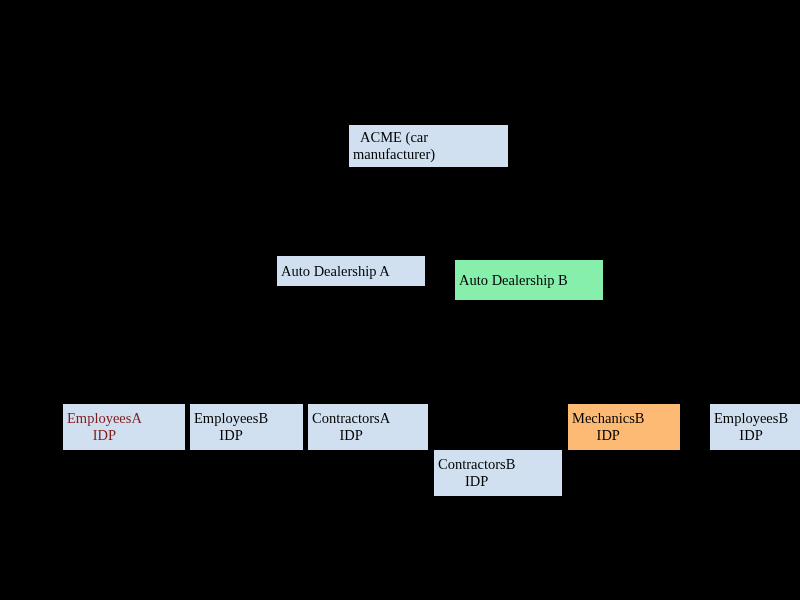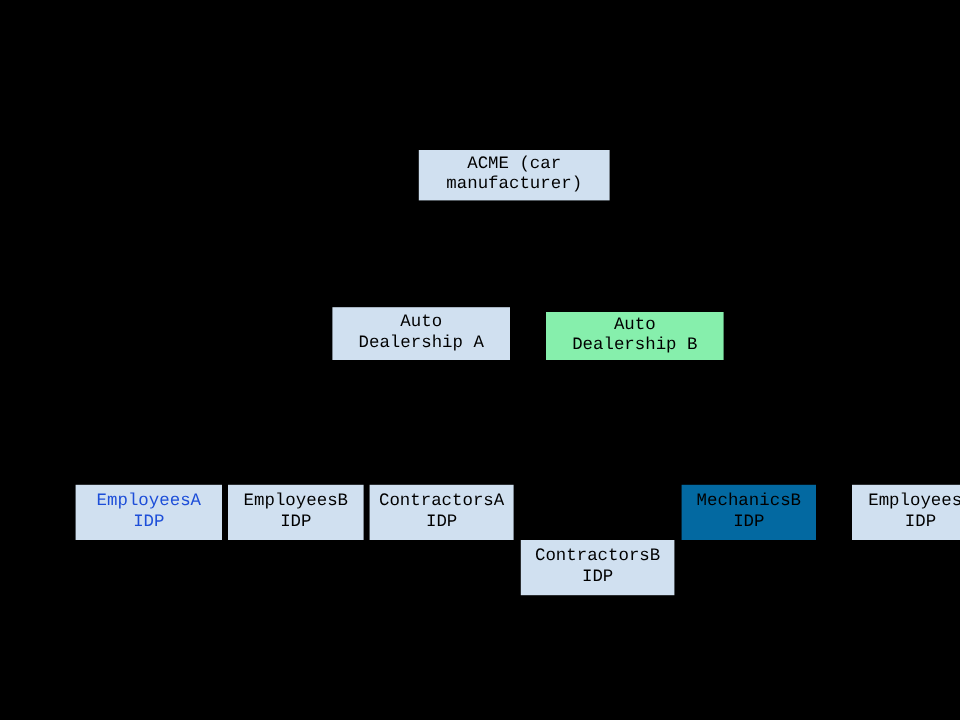--- a/index.html
+++ b/index.html
@@ -16,27 +16,26 @@
     overflow: hidden;
     font-family: "Liberation Sans", sans-serif;
   }
   .node {
     position: absolute;
     box-sizing: border-box;
     background: #d0e0f0;
     color: #000000;
     display: flex;
     align-items: center;
-    justify-content: center;
     text-align: center;
     font-size: 14.5px;
     line-height: 17px;
-    font-family: Liberation Mono, monospace;
+    font-family: Liberation Serif, serif;
     white-space: pre-line;
-    padding: 0 20px;
+    padding: 0 4px;
   }
   
   .edge {
     position: absolute;
     background: #000000;
   }
   .edge-h { height: 1px; }
   .edge-v { width: 1px; }
 </style>
 </head>
@@ -65,28 +64,28 @@
       <div class="edge edge-v" style="left: 529px; top: 296px; width: 1px; height: 54px; background: rgb(0, 0, 0);"></div>
       <div class="edge edge-h" style="left: 529px; top: 350px; width: 96px; height: 1px; background: rgb(0, 0, 0);"></div>
       <div class="edge edge-v" style="left: 624px; top: 350px; width: 1px; height: 54px; background: rgb(0, 0, 0);"></div>
       <div class="edge edge-v" style="left: 529px; top: 296px; width: 1px; height: 54px; background: rgb(0, 0, 0);"></div>
       <div class="edge edge-h" style="left: 529px; top: 350px; width: 212px; height: 1px; background: rgb(0, 0, 0);"></div>
       <div class="edge edge-v" style="left: 740px; top: 350px; width: 1px; height: 54px; background: rgb(0, 0, 0);"></div>
     </div>
   <div id="node-layer">
       <div class="node" style="left: 349px; top: 125px; width: 159px; height: 42px; background: rgb(208, 224, 240); color: rgb(0, 0, 0);"><span>ACME (car
 manufacturer)</span></div>
-      <div class="node" style="left: 277px; top: 256px; width: 148px; height: 44px; background: rgb(208, 224, 240); color: rgb(0, 0, 0);"><span>Auto Dealership A</span></div>
+      <div class="node" style="left: 277px; top: 256px; width: 148px; height: 30px; background: rgb(208, 224, 240); color: rgb(0, 0, 0);"><span>Auto Dealership A</span></div>
       <div class="node" style="left: 455px; top: 260px; width: 148px; height: 40px; background: #86efac; color: rgb(0, 0, 0);"><span>Auto Dealership B</span></div>
-      <div class="node" style="left: 63px; top: 404px; width: 122px; height: 46px; background: rgb(208, 224, 240); color: #1d4ed8;"><span>EmployeesA
+      <div class="node" style="left: 63px; top: 404px; width: 122px; height: 46px; background: rgb(208, 224, 240); color: #7f1d1d;"><span>EmployeesA
 IDP</span></div>
       <div class="node" style="left: 190px; top: 404px; width: 113px; height: 46px; background: rgb(208, 224, 240); color: rgb(0, 0, 0);"><span>EmployeesB
 IDP</span></div>
       <div class="node" style="left: 308px; top: 404px; width: 120px; height: 46px; background: rgb(208, 224, 240); color: rgb(0, 0, 0);"><span>ContractorsA
 IDP</span></div>
       <div class="node" style="left: 434px; top: 404px; width: 128px; height: 46px; background: rgb(208, 224, 240); color: rgb(0, 0, 0); margin-top: 46px;"><span>ContractorsB
 IDP</span></div>
-      <div class="node" style="left: 568px; top: 404px; width: 112px; height: 46px; background: #0369a1; color: rgb(0, 0, 0);"><span>MechanicsB
+      <div class="node" style="left: 568px; top: 404px; width: 112px; height: 46px; background: #fdba74; color: rgb(0, 0, 0);"><span>MechanicsB
 IDP</span></div>
       <div class="node" style="left: 683px; top: 404px; width: 114px; height: 46px; background: rgb(208, 224, 240); color: rgb(0, 0, 0); margin-left: 27px;"><span>EmployeesB
 IDP</span></div>
     </div>
 </div>
 
 </body></html>

